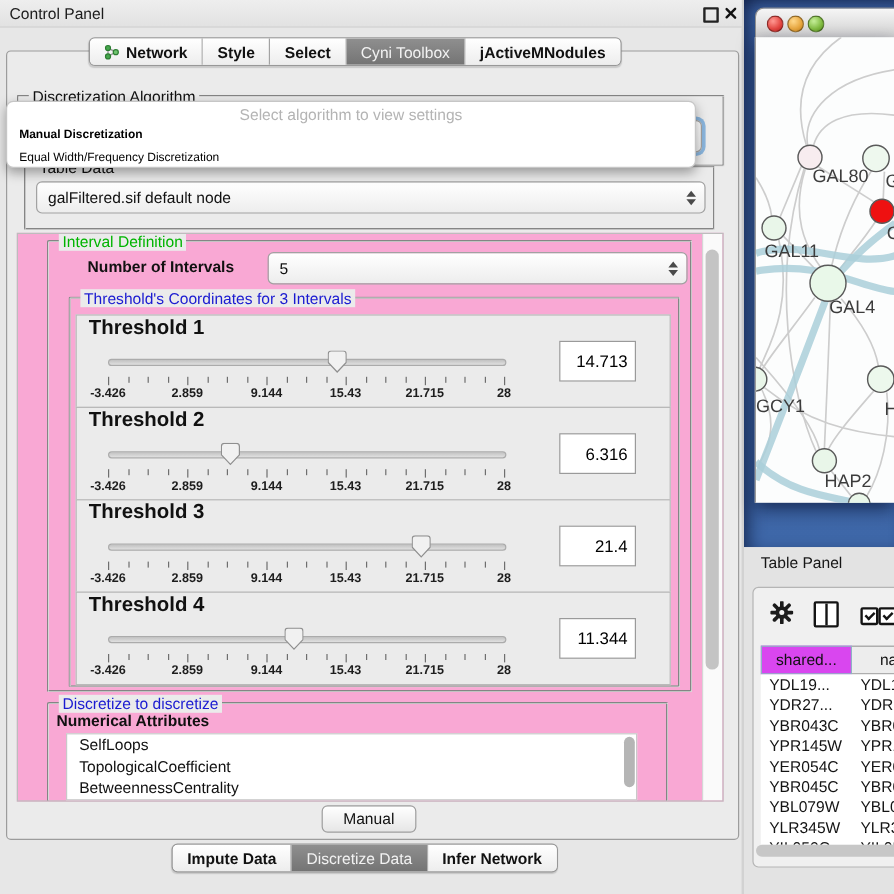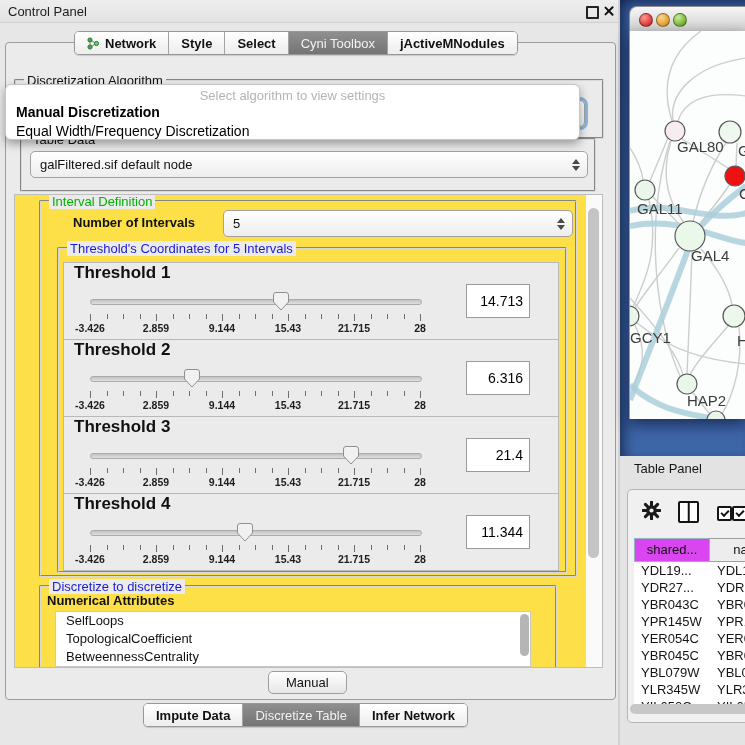--- a/index.html
+++ b/index.html
@@ -38,25 +38,25 @@
          font-size:13px;color:#111;display:flex;align-items:center;padding:0 22px 0 9px;}
   .combo .stepper{position:absolute;right:7px;top:50%;transform:translateY(-50%);display:flex;flex-direction:column;gap:2px;}
   .combo .up{width:0;height:0;border-left:4px solid transparent;border-right:4px solid transparent;border-bottom:5px solid #4a4a4a;}
   .combo .dn{width:0;height:0;border-left:4px solid transparent;border-right:4px solid transparent;border-top:5px solid #4a4a4a;}
   .focus-ring{box-shadow:0 0 0 3px rgba(86,152,214,.65);}
 
   
   #algo-popup{left:5px;top:84px;width:573px;height:54px;background:#fff;border:1px solid #c6c6c6;border-radius:6px;
               box-shadow:0 4px 10px rgba(0,0,0,.35);z-index:50;overflow:hidden;}
   #algo-placeholder{text-align:center;color:#b4b4b4;font-size:13px;padding-top:3px;}
-  .popup-opt{font-size:14px;color:#000;padding:1px 10px;line-height:17px;white-space:nowrap;}
+  .popup-opt{font-size:10px;color:#000;padding:1px 10px;line-height:17px;white-space:nowrap;}
   .popup-opt.current{font-weight:bold;}
 
   
-  #scrollpanel{left:14px;top:194px;width:587px;height:472px;border:1px solid #bdbdbd;background:#fde047;overflow:hidden;}
+  #scrollpanel{left:14px;top:194px;width:587px;height:472px;border:1px solid #bdbdbd;background:#f9a8d4;overflow:hidden;}
   #vscroll-track{right:0;top:0;width:16px;height:100%;background:#fafafa;border-left:1px solid #d6d6d6;}
   #vscroll-thumb{left:2px;top:13px;width:11px;height:350px;background:#c4c4c4;border-radius:6px;}
 
   .bold-label{font-size:13px;font-weight:bold;color:#111;white-space:nowrap;}
 
   
   #threshold-list{left:48px;top:68px;width:496px;}
   .th-block{position:relative;width:494px;height:76px;border:1px solid #b9b9b9;margin-top:-1px;background:#ebebeb;}
   .th-label{position:absolute;left:10px;top:0;font-size:17px;font-weight:bold;}
   .track{position:absolute;left:26px;top:36px;width:330px;height:4px;background:linear-gradient(#c2c2c2,#e0e0e0);
@@ -178,21 +178,21 @@
     <div class="abs bold-label" style="left:58px;top:20px;">Number of Intervals</div>
     <div class="abs combo" style="left:208px;top:15px;width:317px;height:25px;">
       <span>5</span>
       <span class="stepper">
           <span class="up"></span>
           <span class="dn"></span>
         </span>
     </div>
 
     <div class="abs group" style="left:42px;top:52px;width:506px;height:322px;">
-      <span class="group-label lbl-blue">Threshold's Coordinates for 5 Intervals</span>
+      <span class="group-label lbl-blue">Threshold's Coordinates for 3 Intervals</span>
     </div>
     <div id="threshold-list" class="abs">
         <div class="th-block">
           <div class="th-label">Threshold 1</div>
           <div class="track"></div>
           <div class="thumb" style="left: 208.5px;"><svg width="16" height="19" viewBox="0 0 16 19">
               <path d="M3,0.5 H13 Q15.5,0.5 15.5,3 V10 L8,18 L0.5,10 V3 Q0.5,0.5 3,0.5 Z" fill="#f1f1f1" stroke="#8f8f8f"></path>
             </svg></div>
           <div class="tick major" style="left: 26px;"></div>
           <div class="tick minor" style="left: 42.5px;"></div>
@@ -349,21 +349,21 @@
 
   <div id="apply-btn" class="abs">
     <span>Manual</span>
   </div>
 
   <div id="bottom-tab-bar" class="abs segbar">
       <div class="seg">
         <span>Impute Data</span>
       </div>
       <div class="seg sel">
-        <span>Discretize Table</span>
+        <span>Discretize Data</span>
       </div>
       <div class="seg">
         <span>Infer Network</span>
       </div>
     </div>
 </div>
 
 <div id="net-frame" class="abs"></div>
 <div id="net-titlebar" class="abs">
   <div class="tlight" style="left:9px;background:radial-gradient(circle at 35% 30%,#ff9a93,#e3443f 60%,#b02420);"></div>

